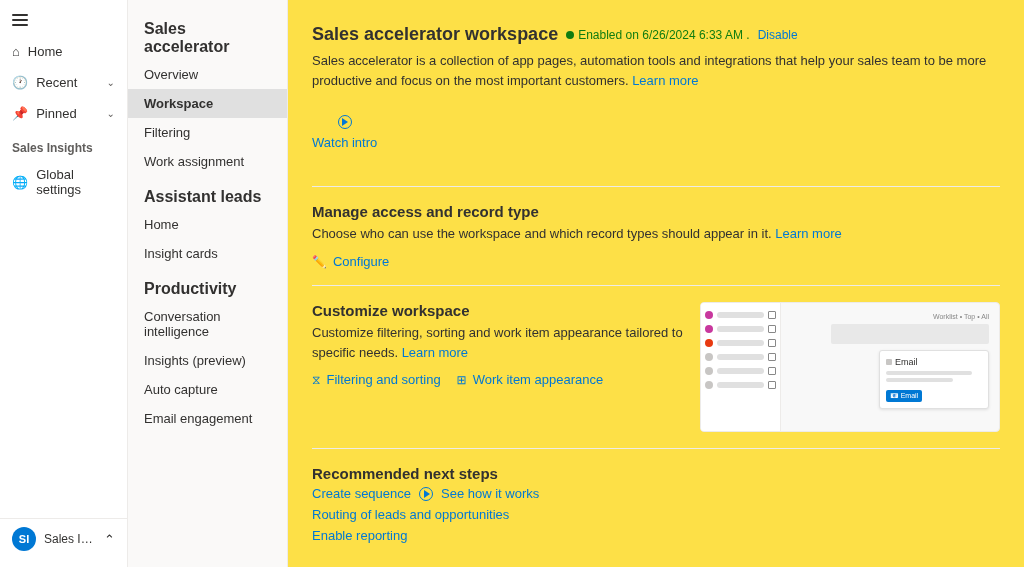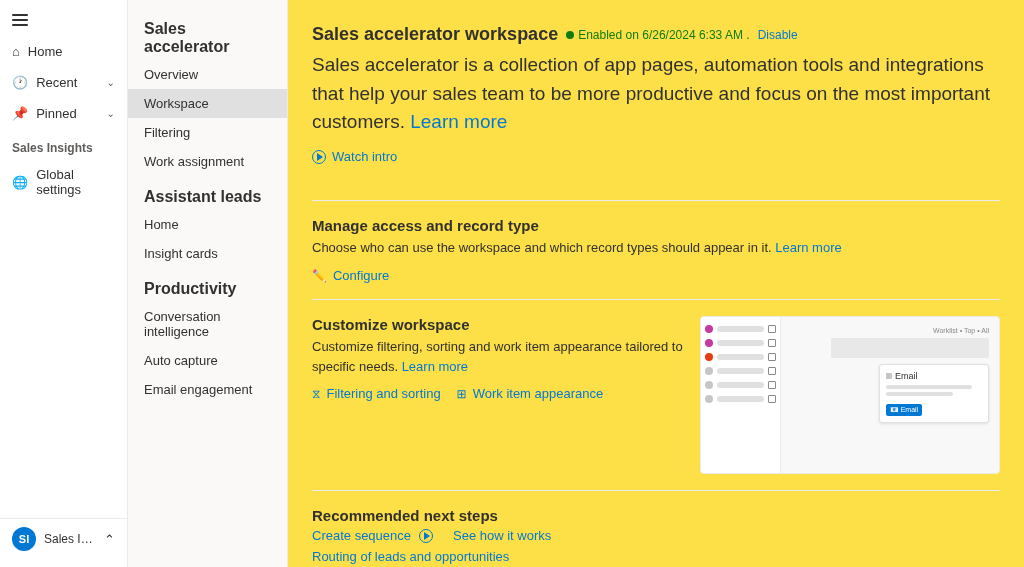--- a/index.html
+++ b/index.html
@@ -68,21 +68,21 @@
       font-size: 16px;
       font-weight: 600;
       color: #323130;
     }
     .mid-item {
       padding: 7px 16px;
       font-size: 13px;
       color: #323130;
       cursor: pointer;
     }
-    .mid-item.active { background: #e0e0e0; font-weight: 400; }
+    .mid-item.active { background: #e0e0e0; font-weight: 700; }
 
     
     .main-content {
       flex: 1;
       padding: 24px 24px;
       overflow-y: auto;
       background: #fde047;
     }
 
     
@@ -105,39 +105,40 @@
       color: #107c10;
     }
     .status-dot {
       width: 8px; height: 8px;
       border-radius: 50%;
       background: #107c10;
     }
     .disable-link { color: #0078d4; text-decoration: none; font-size: 12px; cursor: pointer; }
 
     .page-desc {
-      font-size: 19px;
-      color: #323130;
-      margin-bottom: 12px;
+      font-size: 13px;
+      color: #323130;
+      margin-bottom: 24px;
       max-width: 680px;
       line-height: 1.5;
     }
     .learn-link { color: #0078d4; text-decoration: none; cursor: pointer; }
 
     .watch-intro-btn {
       display: inline-flex;
       align-items: center;
       gap: 6px;
       background: none;
       border: none;
       color: #0078d4;
       font-size: 13px;
       cursor: pointer;
       padding: 0;
       margin-bottom: 20px;
+      flex-direction: column;
     }
     .play-icon {
       width: 14px; height: 14px;
       border: 1.5px solid #0078d4;
       border-radius: 50%;
       display: flex; align-items: center; justify-content: center;
     }
     .play-triangle {
       width: 0; height: 0;
       border-top: 4px solid transparent;
@@ -187,21 +188,21 @@
 
     
     .customize-section {
       display: flex;
       gap: 16px;
       align-items: flex-start;
     }
     .customize-left { flex: 1; }
     .customize-preview {
       width: 300px;
-      height: 158px;
+      height: 130px;
       border: 1px solid #edebe9;
       border-radius: 4px;
       overflow: hidden;
       flex-shrink: 0;
       display: flex;
       background: #f8f8f8;
       position: relative;
     }
     .preview-list {
       width: 80px;
@@ -299,21 +300,21 @@
     }
     .next-step-row {
       display: flex;
       align-items: center;
       gap: 8px;
       margin-bottom: 6px;
     }
     .see-how-btn {
       display: inline-flex;
       align-items: center;
-      gap: 20px;
+      gap: 8px;
       background: none;
       border: none;
       color: #0078d4;
       font-size: 13px;
       cursor: pointer;
       padding: 0;
     }
 
     
     .hamburger {
@@ -382,20 +383,21 @@
   <div class="mid-item active">Workspace</div>
   <div class="mid-item">Filtering</div>
   <div class="mid-item">Work assignment</div>
 
   <div class="mid-section-label">Assistant leads</div>
   <div class="mid-item">Home</div>
   <div class="mid-item">Insight cards</div>
 
   <div class="mid-section-label">Productivity</div>
   <div class="mid-item">Conversation intelligence</div>
+  <div class="mid-item">Insights (preview)</div>
   <div class="mid-item">Auto capture</div>
   <div class="mid-item">Email engagement</div>
 </div>
 
 <div class="main-content">
   
   <div class="page-title-row">
     <span class="page-title">Sales accelerator workspace</span>
     <div class="status-badge">
       <div class="status-dot"></div>
@@ -516,14 +518,15 @@
     <div class="next-step-row">
       <a class="next-step-link" style="display:inline;margin-bottom:0;">Create sequence</a>
       <button class="see-how-btn">
         <div class="play-icon" style="border-color:#0078d4;">
           <div class="play-triangle"></div>
         </div>
         <span>See how it works</span>
       </button>
     </div>
     <a class="next-step-link">Routing of leads and opportunities</a>
+    <a class="next-step-link">Enable reporting</a>
   </div>
 </div>
 
 </body></html>

